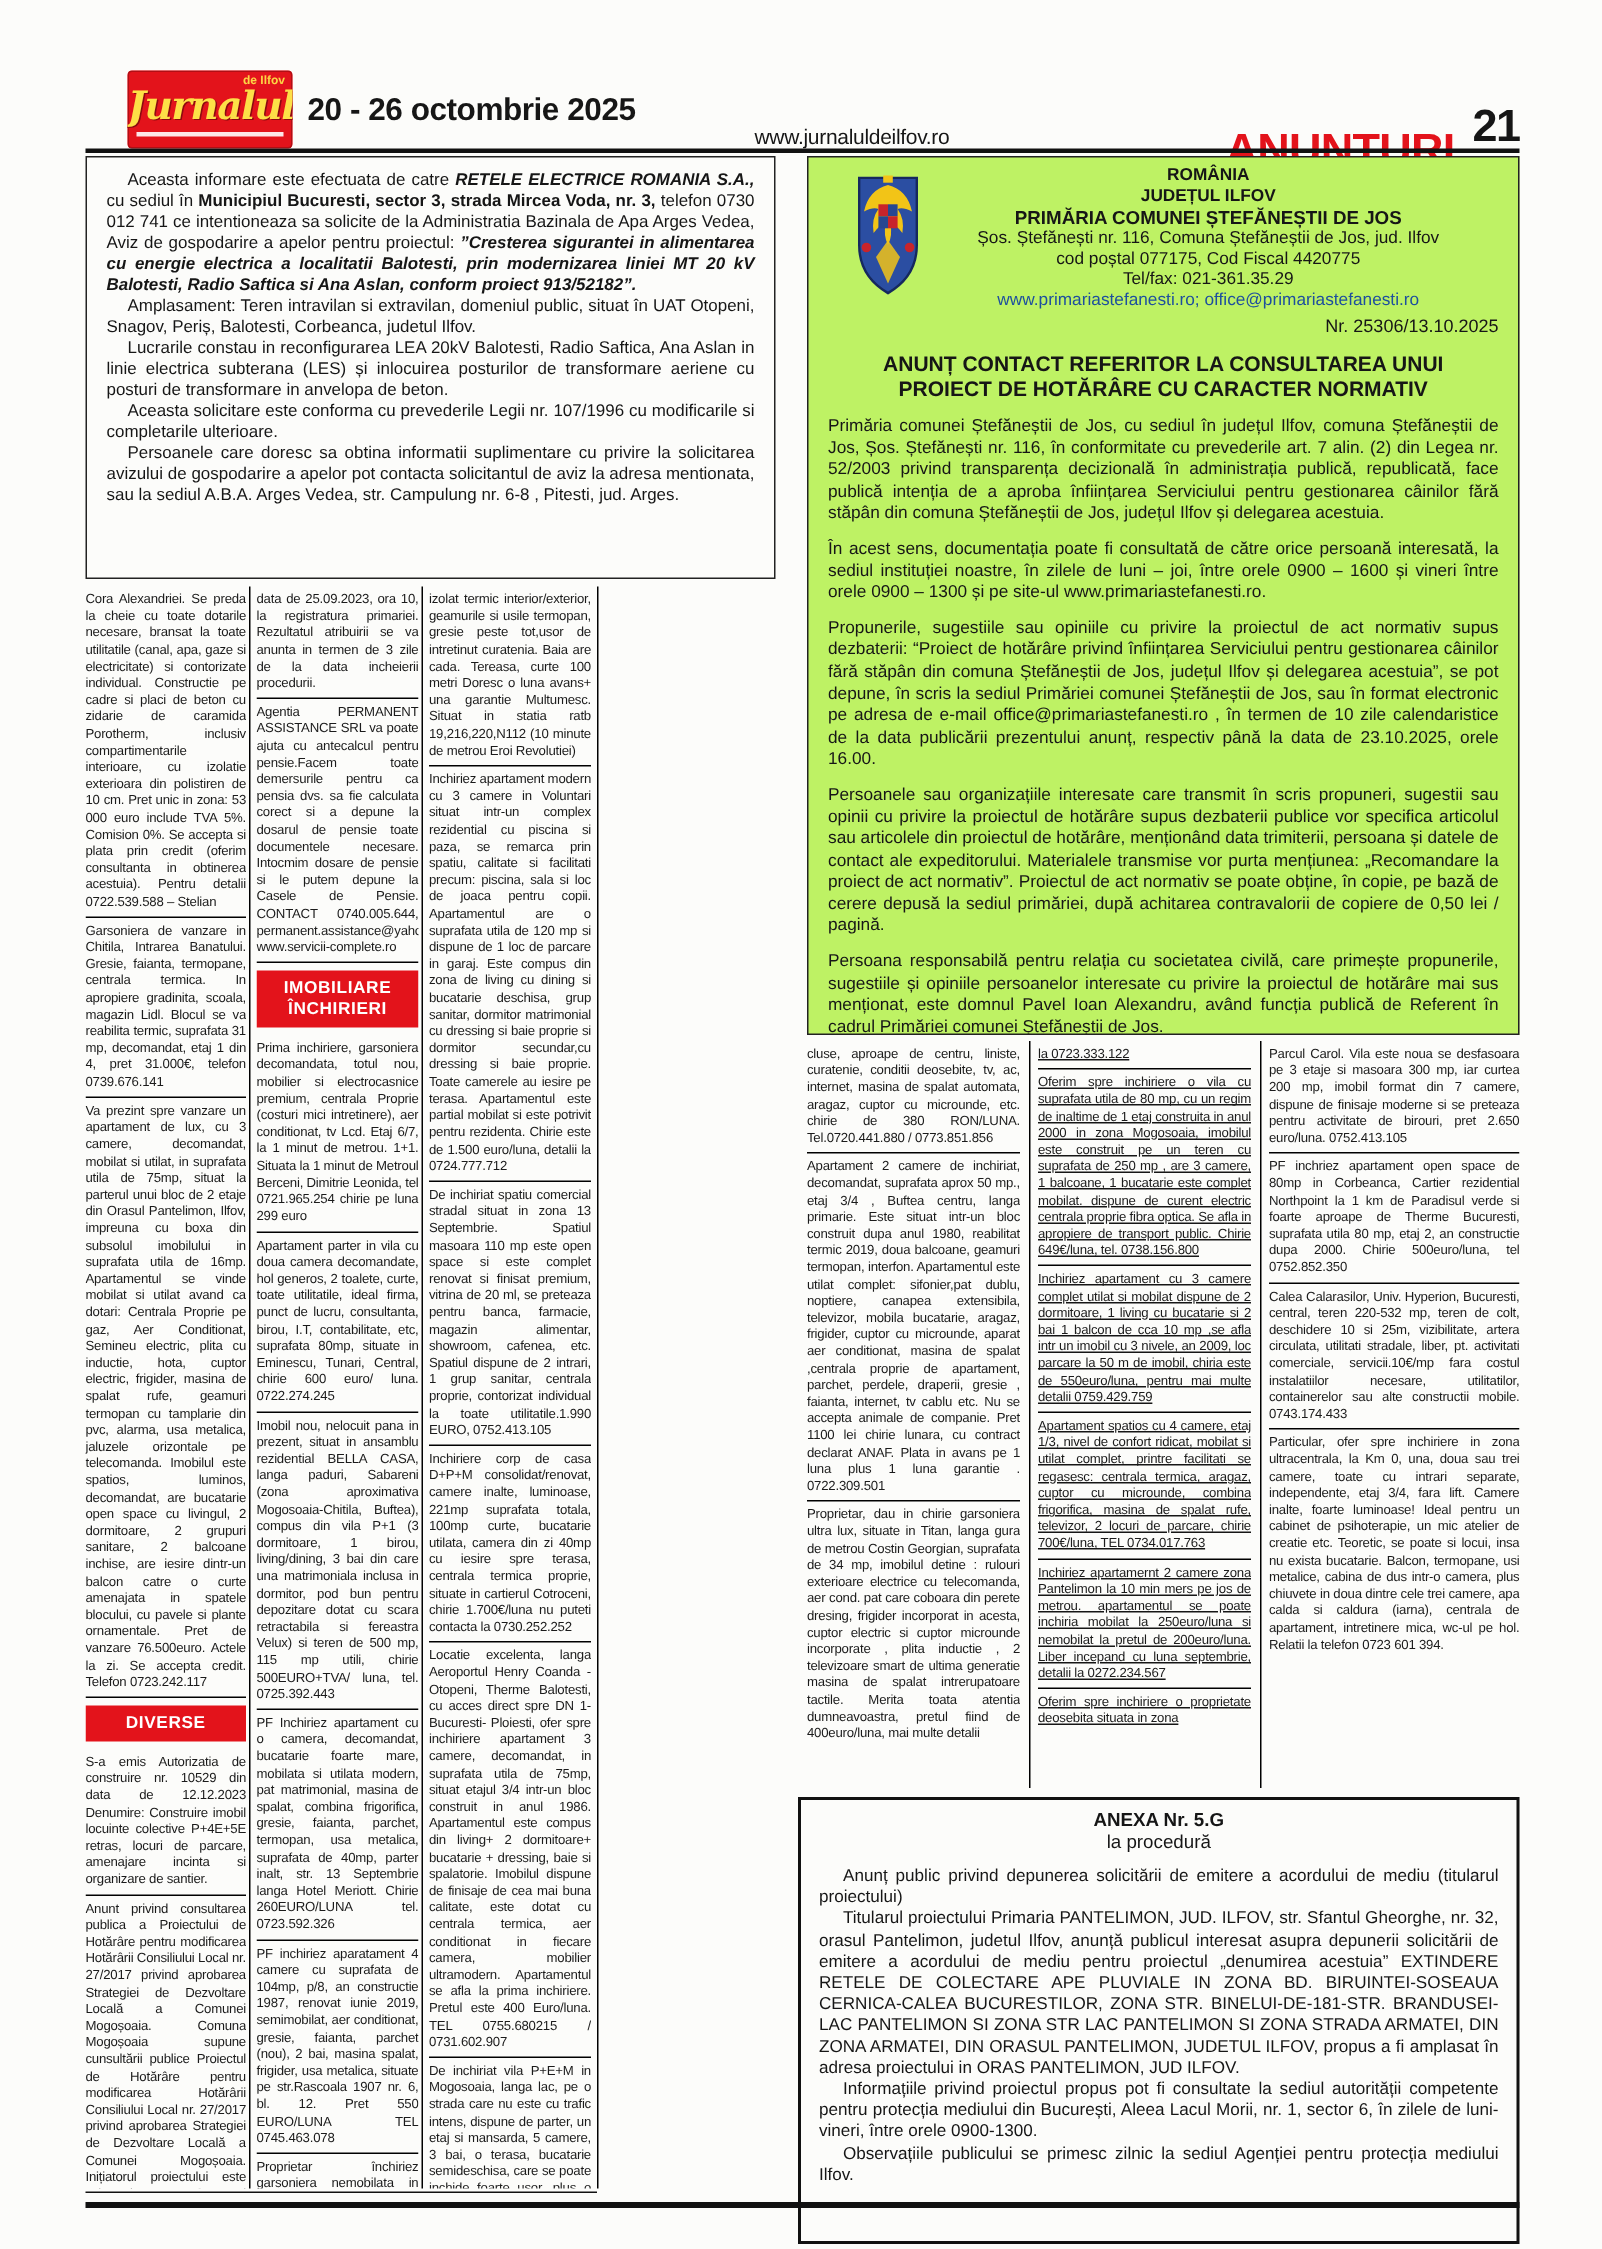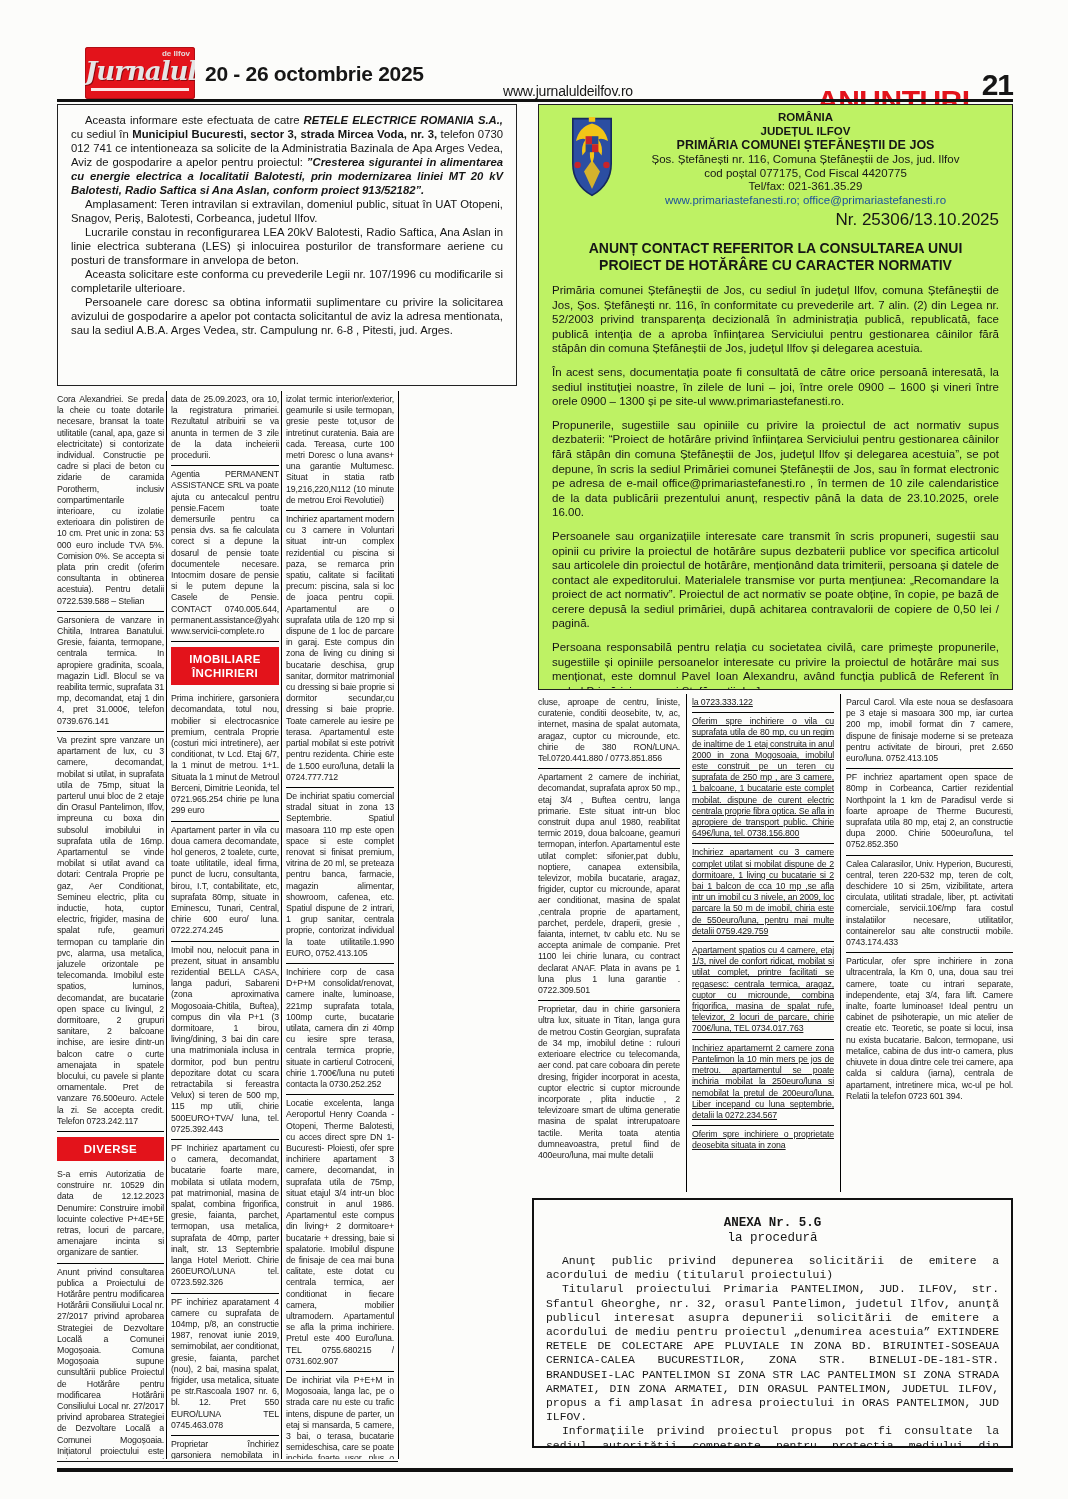--- a/index.html
+++ b/index.html
@@ -8,21 +8,21 @@
     background:#fcfcfa;color:#161616;
     font-family:"Liberation Sans", sans-serif;
     -webkit-font-smoothing:antialiased;
   }
   .abs{position:absolute;}
   .b{font-weight:bold;}
   .i{font-style:italic;}
 
   
   #logo{left:85px;top:47px;width:110px;height:52px;background:#e3131b;border-radius:3px;
-        box-shadow:0 0 0 1px #b00f15 inset;color:#e5e5e5;overflow:hidden;}
+        box-shadow:0 0 0 1px #b00f15 inset;color:#fde047;overflow:hidden;}
   #logo .top{font-size:8px;text-align:right;padding:2px 5px 0 0;font-weight:bold;opacity:.95;}
   #logo .main{font-family:"DejaVu Serif", serif;font-style:italic;font-weight:bold;
         font-size:26px;text-align:center;line-height:26px;letter-spacing:-1px;text-shadow:1px 1px 0 #8c0a10;}
   #logo .bar{height:3px;background:#fff;margin:4px 6px 0 6px;opacity:.9;}
   #hdr-date{left:205px;top:62px;font-size:21px;font-weight:bold;letter-spacing:-0.3px;}
   #hdr-site{left:503px;top:64px;font-size:14px;font-weight:normal;letter-spacing:-0.2px;margin-top:19px;}
   #hdr-right{left:845px;top:52px;width:168px;display:flex;align-items:center;justify-content:flex-end;gap:6px;}
   #hdr-section{color:#e3131b;font-size:30px;font-weight:800;letter-spacing:-0.5px;margin-top:32px;}
   #hdr-pagebar{width:3px;height:30px;background:#111;}
   #hdr-page{font-size:30px;font-weight:800;letter-spacing:-1px;}
@@ -39,21 +39,21 @@
   
   #primaria-box{left:538px;top:104px;width:475px;height:586px;border:1.6px solid #222;
       padding:6px 13px;box-sizing:border-box;overflow:hidden;background:#bef264;}
   #letterhead{position:relative;min-height:96px;}
   #coat{position:absolute;left:16px;top:4px;width:48px;height:84px;}
   .lh-line{text-align:center;margin-left:60px;}
   .lh-1,.lh-2{font-size:11.5px;font-weight:bold;line-height:13.5px;}
   .lh-3{font-size:12.5px;font-weight:bold;line-height:15px;}
   .lh-4,.lh-5,.lh-6{font-size:11.5px;line-height:13.5px;}
   .lh-web{font-size:11.5px;line-height:13.5px;color:#1d4f9e;}
-  #doc-number{text-align:right;font-size:17px;margin-top:3px;}
+  #doc-number{text-align:right;font-size:12px;margin-top:3px;}
   #anunt-title{text-align:center;font-weight:bold;font-size:14px;line-height:17px;margin:10px 6px 9px 6px;}
   .pri-p{margin:0 0 9px 0;font-size:11.5px;line-height:14.6px;text-align:justify;}
 
   
   .col{overflow:hidden;box-sizing:border-box;}
   .ad{font-size:8.8px;line-height:11.2px;letter-spacing:-0.15px;text-align:justify;
       color:#1b1b1b;padding:3px 0 4px 0;border-bottom:1px solid #000;}
   .col .ad:last-child{border-bottom:none;}
   .sec{background:#e3131b;color:#fff;font-weight:bold;text-align:center;
       padding:5px 2px;margin:5px 0;font-size:11.5px;line-height:14px;letter-spacing:.4px;}
@@ -62,22 +62,22 @@
   #lcol2{left:286px;top:391px;width:108px;height:1068px;}
   .vrule{width:1px;background:#000;top:391px;height:1068px;}
   #vr1{left:166px;} #vr2{left:281px;} #vr3{left:398px;}
   #rcol0{left:538px;top:694px;width:142px;height:498px;}
   #rcol1{left:692px;top:694px;width:142px;height:498px;text-decoration:underline;}
   #rcol2{left:846px;top:694px;width:167px;height:498px;}
   .vrule2{width:1px;background:#000;top:694px;height:498px;}
   #vr4{left:686px;} #vr5{left:840px;}
 
   
-  #anexa-box{left:532px;top:1198px;width:481px;height:250px;border:2px solid #111;
-      padding:16px 12px;box-sizing:border-box;overflow:hidden;background:#fcfcfa;font-family:Liberation Mono, monospace;}
+  #anexa-box{left:532px;top:1198px;width:481px;height:298px;border:2px solid #111;
+      padding:6px 12px;box-sizing:border-box;overflow:hidden;background:#fcfcfa;}
   #anexa-title,#anexa-subtitle{text-align:center;font-size:12.5px;line-height:15px;}
   .anx-p{margin:0;font-size:11.4px;line-height:14.2px;text-align:justify;text-indent:16px;}
   .anx-gap{height:8px;}
 
   
   #left-bottom-rule{left:57px;top:1461px;width:341px;height:1px;background:#111;}
   #page-bottom-rule{left:57px;top:1468px;width:956px;height:4px;background:#111;}
 </style>
 </head>
 <body>

